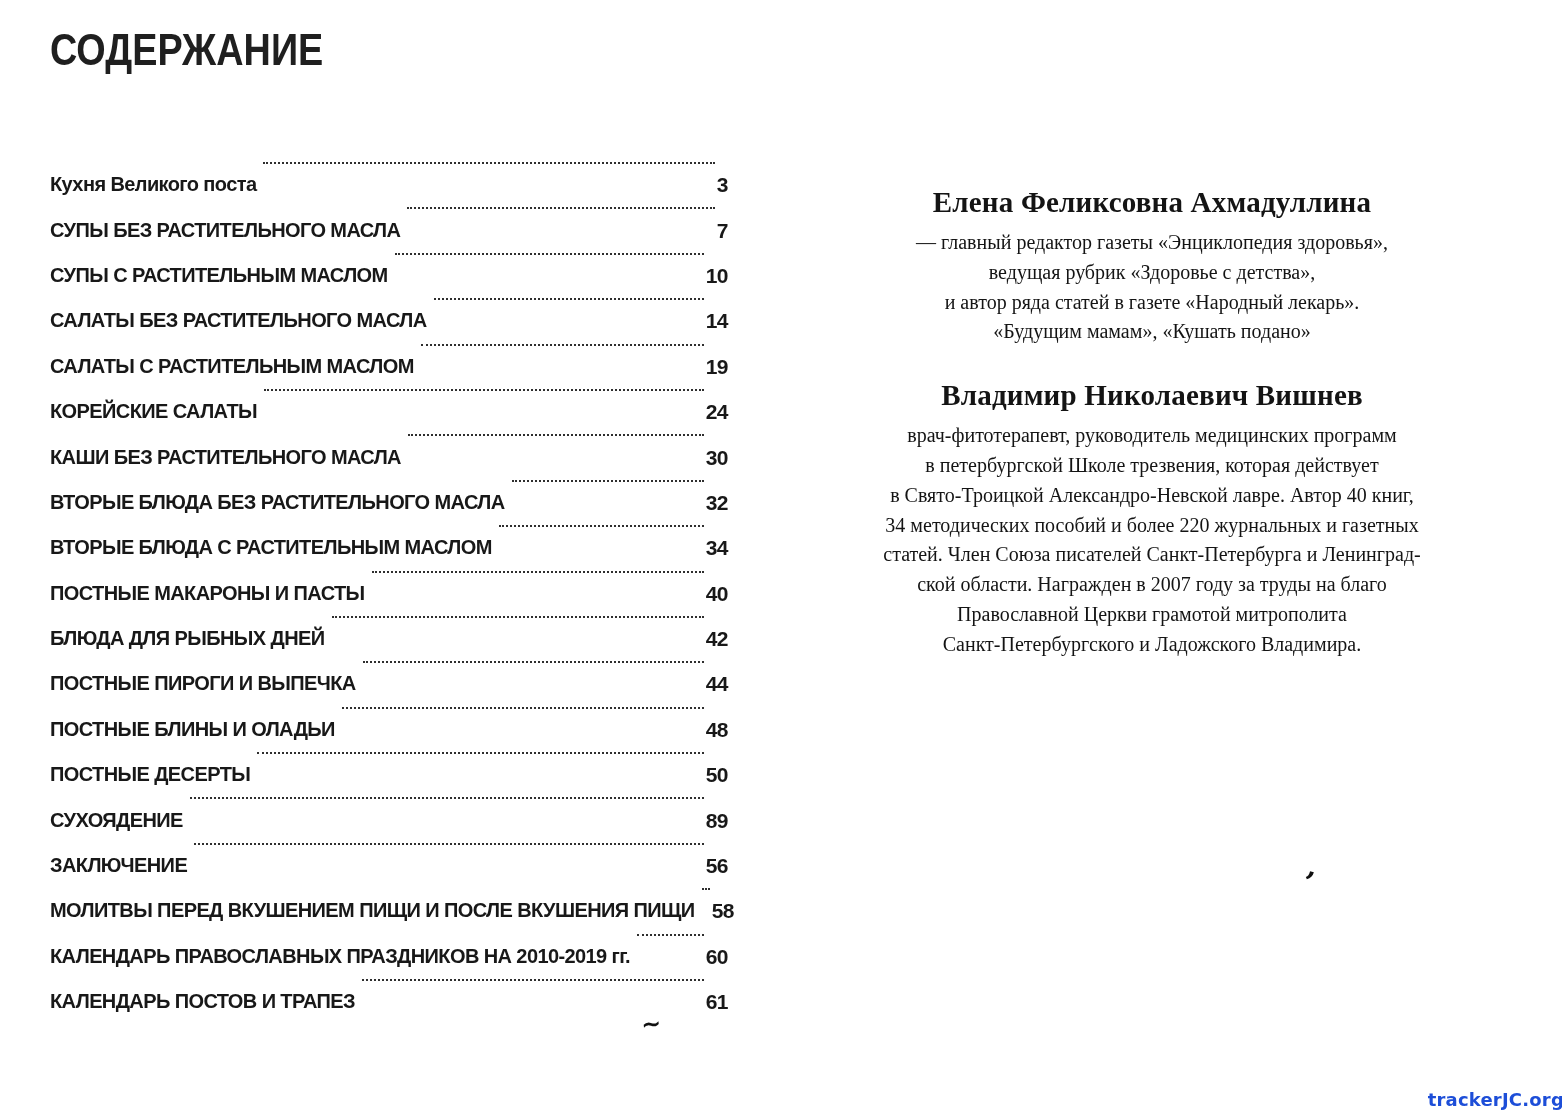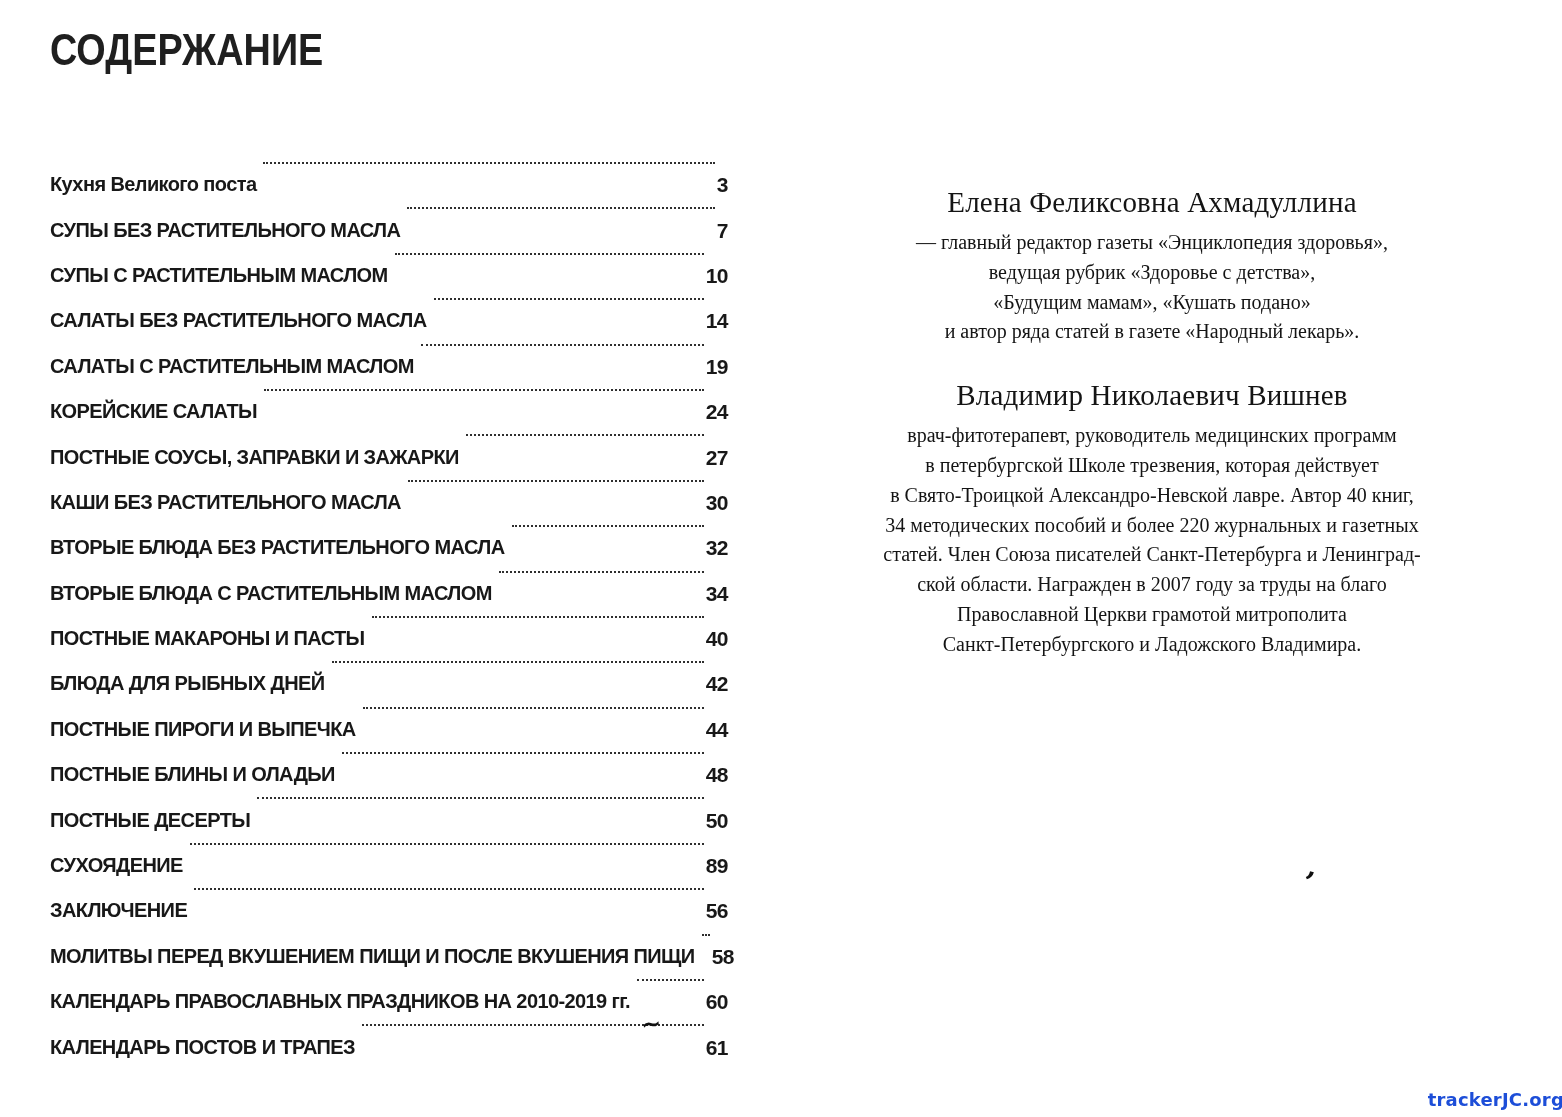--- a/index.html
+++ b/index.html
@@ -46,21 +46,21 @@
   
   .authors{
     position:absolute;left:818px;top:186px;width:668px;
     text-align:center;
     font-family:"Liberation Serif",serif;
     color:#141414;
   }
   .author + .author{margin-top:32px;}
   .author-name{
     margin:0 0 9px 0;
-    font-size:29px;line-height:33px;font-weight:normal;
+    font-size:29px;line-height:33px;font-weight:bold;
     letter-spacing:0.2px;
   }
   .author-line{
     font-size:20px;line-height:29.8px;
     white-space:nowrap;
   }
   
   .artifact{position:absolute;color:#101010;font-weight:bold;}
   .artifact-1{
     left:1303px;top:868px;
@@ -113,25 +113,20 @@
     <span class="toc-label">САЛАТЫ С РАСТИТЕЛЬНЫМ МАСЛОМ</span>
     <span class="toc-dots"></span>
     <span class="toc-page">19</span>
   </div>
       <div class="toc-row">
     <span class="toc-label">КОРЕЙСКИЕ САЛАТЫ</span>
     <span class="toc-dots"></span>
     <span class="toc-page">24</span>
   </div>
       <div class="toc-row">
-    <span class="toc-label">ПОСТНЫЕ СОУСЫ, ЗАПРАВКИ И ЗАЖАРКИ</span>
-    <span class="toc-dots"></span>
-    <span class="toc-page">27</span>
-  </div>
-      <div class="toc-row">
     <span class="toc-label">КАШИ БЕЗ РАСТИТЕЛЬНОГО МАСЛА</span>
     <span class="toc-dots"></span>
     <span class="toc-page">30</span>
   </div>
       <div class="toc-row">
     <span class="toc-label">ВТОРЫЕ БЛЮДА БЕЗ РАСТИТЕЛЬНОГО МАСЛА</span>
     <span class="toc-dots"></span>
     <span class="toc-page">32</span>
   </div>
       <div class="toc-row">
@@ -190,22 +185,22 @@
     <span class="toc-page">61</span>
   </div>
     </div>
 
   <div class="authors" id="authors">
       <section class="author">
     <h2 class="author-name">Елена Феликсовна Ахмадуллина</h2>
     <div class="author-lines">
           <div class="author-line">— главный редактор газеты «Энциклопедия здоровья»,</div>
           <div class="author-line">ведущая рубрик «Здоровье с детства»,</div>
+          <div class="author-line">и автор ряда статей в газете «Народный лекарь».</div>
           <div class="author-line">«Будущим мамам», «Кушать подано»</div>
-          <div class="author-line">и автор ряда статей в газете «Народный лекарь».</div>
         </div>
   </section>
       <section class="author">
     <h2 class="author-name">Владимир Николаевич Вишнев</h2>
     <div class="author-lines">
           <div class="author-line">врач-фитотерапевт, руководитель медицинских программ</div>
           <div class="author-line">в петербургской Школе трезвения, которая действует</div>
           <div class="author-line">в Свято-Троицкой Александро-Невской лавре. Автор 40 книг,</div>
           <div class="author-line">34 методических пособий и более 220 журнальных и газетных</div>
           <div class="author-line">статей. Член Союза писателей Санкт-Петербурга и Ленинград-</div>

